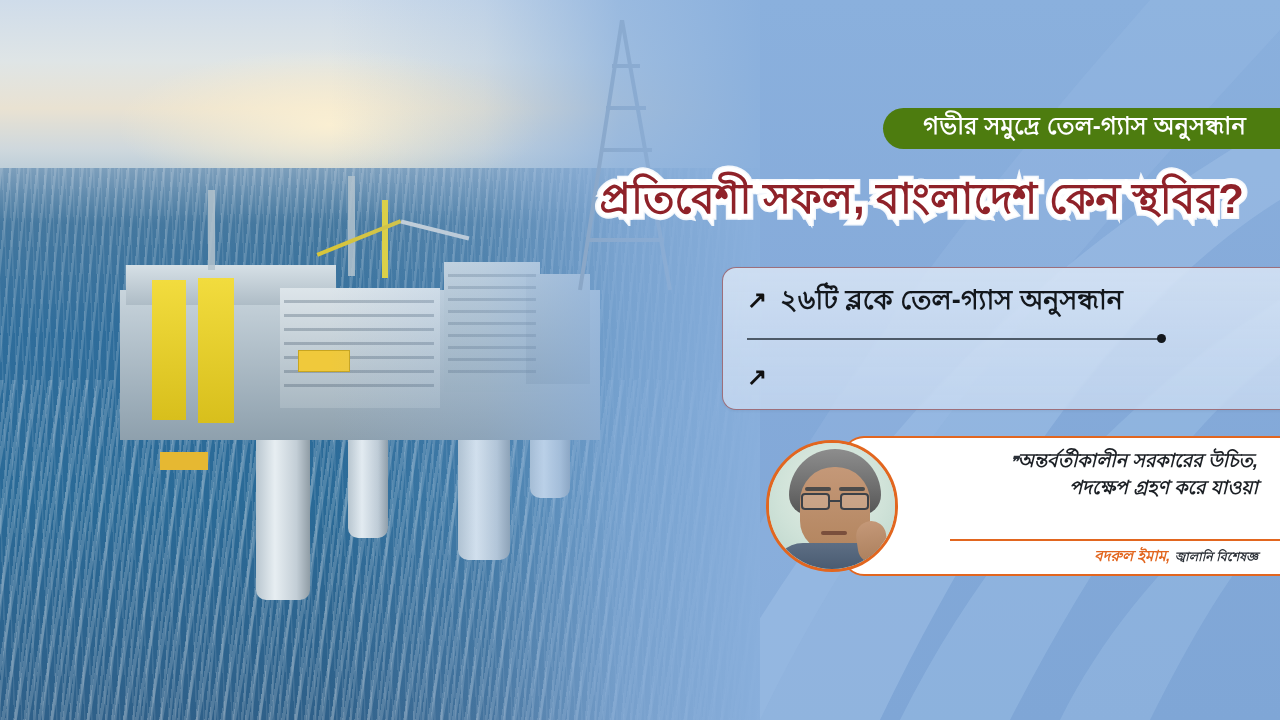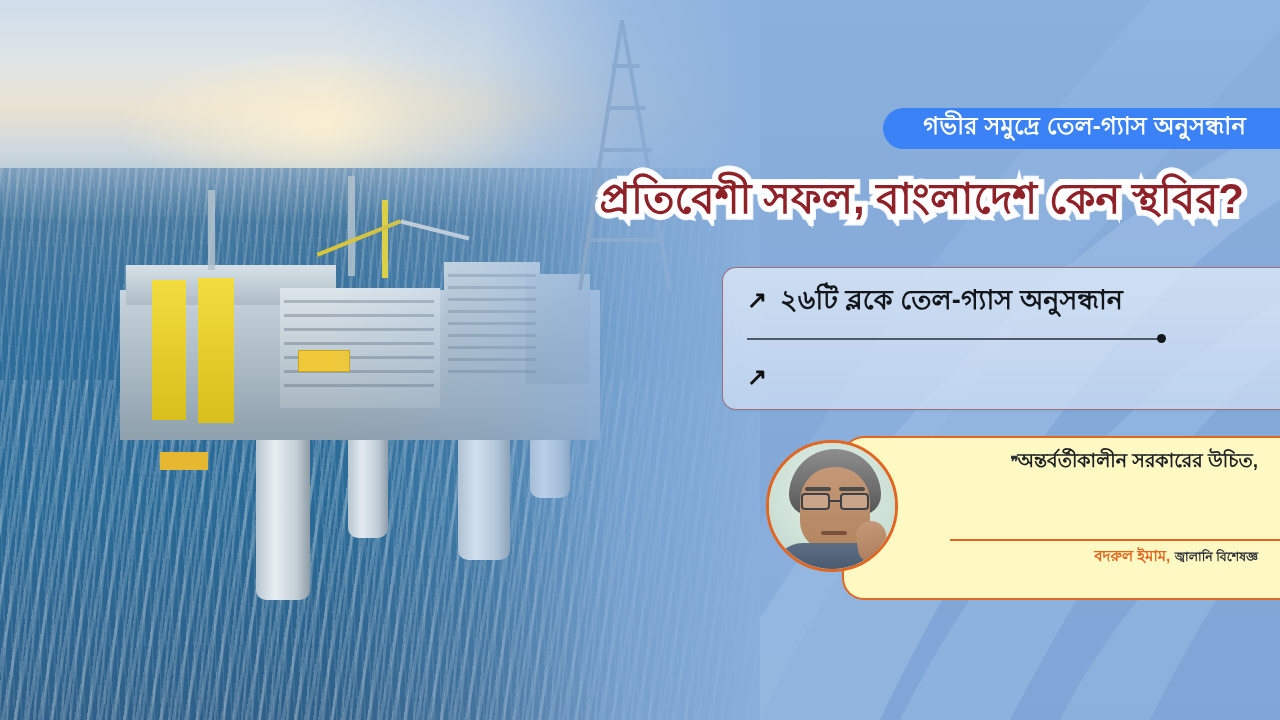--- a/index.html
+++ b/index.html
@@ -67,23 +67,23 @@
     box-shadow:0 1px 3px rgba(0,0,0,.06); }
   .bullet-row { display:flex; align-items:center; gap:13px; padding:0 0 0 24px; height:66px; }
   .bullet-arrow { font-size:24px; font-weight:700; color:#111; line-height:1; transform:translateY(-1px); }
   .bullet-text { font-size:27px; font-weight:700; color:#13171c; white-space:nowrap; letter-spacing:.1px; }
   .bullet-div { position:relative; height:11px; margin:0 0 0 24px; }
   .bullet-div .ln { position:absolute; left:0; top:4px; width:414px; height:1.6px; background:#4d5a68; }
   .bullet-div .dot { position:absolute; left:410px; top:0px; width:9px; height:9px; border-radius:50%; background:#14181d; }
 
   
   .quotewrap { position:absolute; left:766px; top:436px; width:514px; height:140px; }
-  .quotecard { position:absolute; left:76px; top:0; width:438px; height:164px;
-    background:#fef9c3; border:2.2px solid #e2661f; border-right:none;
-    border-radius:22px 0 0 22px; }
+  .quotecard { position:absolute; left:76px; top:0; width:438px; height:140px;
+    background:#ffffff; border:2.2px solid #e2661f; border-right:none;
+    border-radius:22px 0 0 22px;font-style:italic; }
   .quotetext { position:absolute; right:22px; top:10px; width:350px; text-align:right;
     font-size:19px; line-height:1.42; color:#1b1f24; font-weight:600; }
   .qmark { color:#2b3138; font-size:15px; margin-right:1px; letter-spacing:-2px; }
   .attrib-rule { position:absolute; left:106px; top:101px; width:408px; height:1.6px; background:#e2661f; }
   .attrib { position:absolute; right:22px; top:106px; text-align:right; white-space:nowrap;margin-left:40px; }
   .attrib .nm { color:#e2661f; font-weight:700; font-size:15px; }
   .attrib .role { color:#2a2f36; font-weight:600; font-size:12.5px; }
 
   .avatar { position:absolute; left:0; top:4px; width:132px; height:132px; border-radius:50%;
     border:3px solid #e2661f; overflow:hidden; background:#cfe0d6; }
@@ -157,21 +157,21 @@
       <div style="position:absolute;left:238px;top:180px;width:52px;height:22px;background:#f0c93b;border:1px solid #c8a51f;"></div>
       <div style="position:absolute;left:100px;top:282px;width:48px;height:18px;background:#e6b832;"></div>
 
       <div style="position:absolute;left:254px;top:66px;width:90px;height:4px;background:#d8c53a;transform:rotate(-22deg);"></div>
       <div style="position:absolute;left:340px;top:58px;width:70px;height:4px;background:#c9d2d8;transform:rotate(14deg);"></div>
     </div>
 
     <div class="photo-fade"></div>
   </div>
 
-  <div class="banner" style="background:#3b82f6;">
+  <div class="banner" style="background:#4d7c0f;">
     <span>গভীর সমুদ্রে তেল-গ্যাস অনুসন্ধান</span>
   </div>
 
   <div class="headline-shadow">প্রতিবেশী সফল, বাংলাদেশ কেন স্থবির?</div>
   <div class="headline" style="color:#8f2229;">প্রতিবেশী সফল, বাংলাদেশ কেন স্থবির?</div>
 
   <div class="bullets">
     <div class="bullet-row">
       <span class="bullet-arrow">↗</span>
       <span class="bullet-text">২৬টি ব্লকে তেল-গ্যাস অনুসন্ধান</span>
@@ -184,20 +184,21 @@
       <span class="bullet-arrow">↗</span>
     </div>
   </div>
 
   <div class="quotewrap">
     <div class="quotecard">
       <div class="quotetext">
         <div class="nowrap">
           <span class="qmark">❞</span><span>অন্তর্বর্তীকালীন সরকারের উচিত,</span>
         </div>
+        <div class="nowrap">পদক্ষেপ গ্রহণ করে যাওয়া</div>
       </div>
       <div class="attrib-rule"></div>
       <div class="attrib">
         <span class="nm">বদরুল ইমাম,</span>
         <span class="role">জ্বালানি বিশেষজ্ঞ</span>
       </div>
     </div>
 
     <div class="avatar">
       <div class="av-bg"></div>

